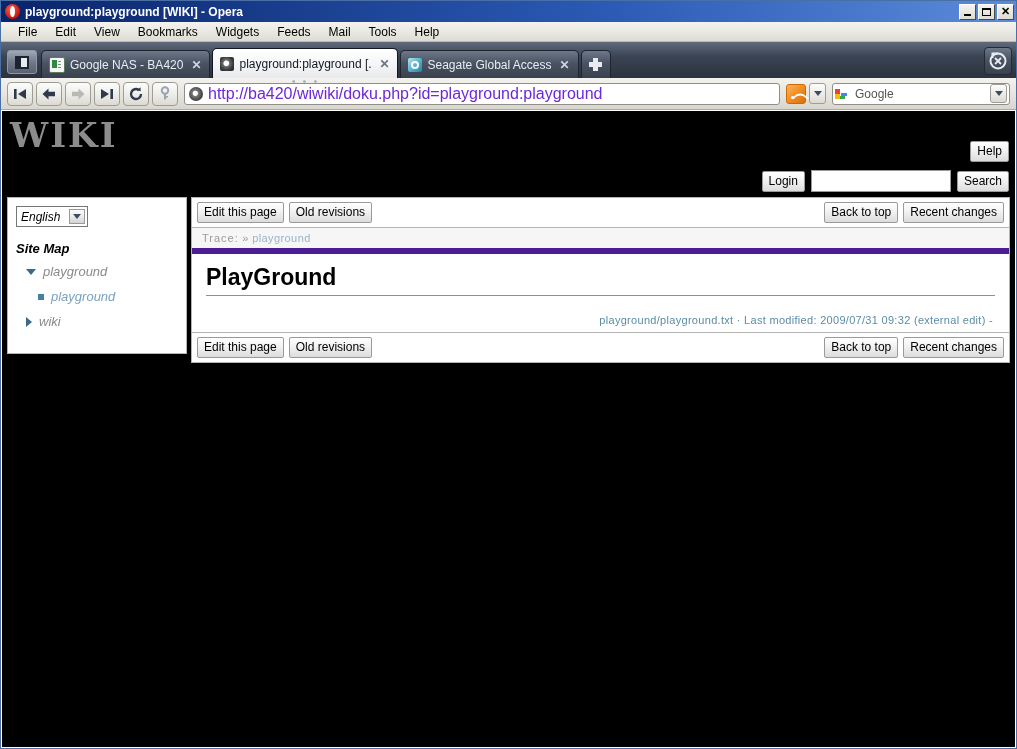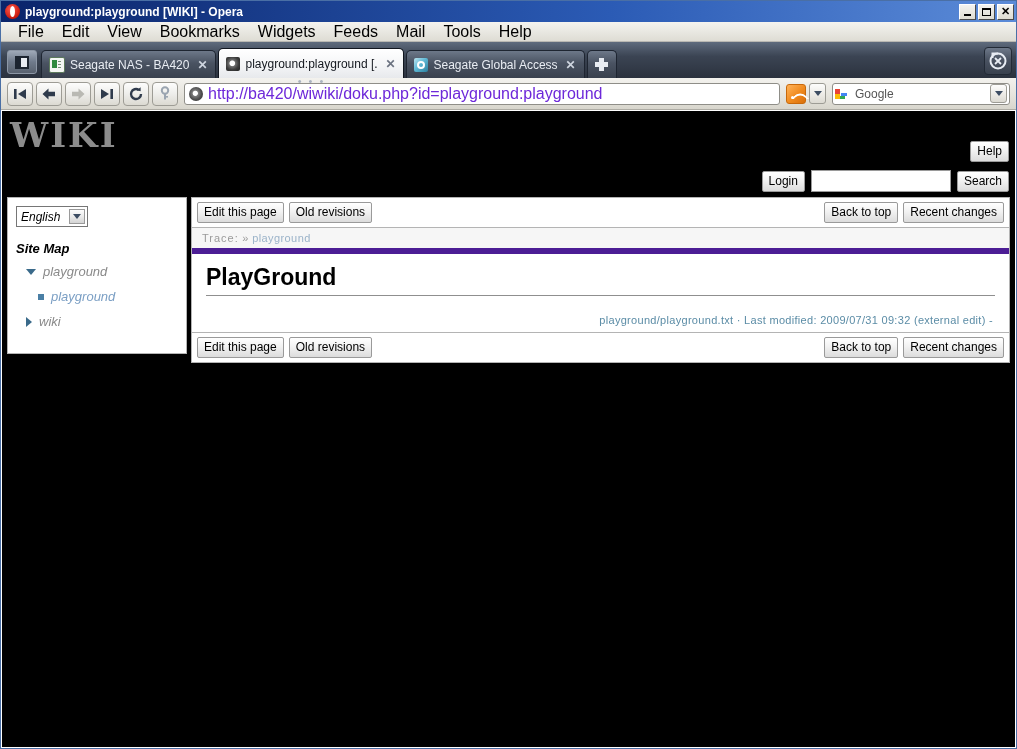--- a/index.html
+++ b/index.html
@@ -77,21 +77,21 @@
   .menubar {
     height: 20px;
     background: linear-gradient(to bottom, #f4f3ef 0%, #e9e8e2 50%, #dedcd4 100%);
     display: flex;
     align-items: center;
     padding-left: 8px;
     border-bottom: 1px solid #b9b8b2;
     box-sizing: border-box;
   }
   .menu-item {
-    font-size: 16px;
+    font-size: 12px;
     color: #000;
     padding: 8px 9px;
     cursor: default;
     white-space: nowrap;
   }
 
   
   .tabbar {
     height: 36px;
     background: linear-gradient(to bottom, #5f6b7d 0%, #3b4453 40%, #2b323e 100%);
@@ -527,21 +527,21 @@
   </div>
 
   <div class="tabbar">
     <div class="tabbar-inner">
       <div class="panel-toggle">
           <span class="pt-box"></span>
         </div>
 
       <div class="tab">
         <span class="favicon fav-doc"></span>
-        <span class="tab-label">Seagate NAS - BA420</span>
+        <span class="tab-label">Google NAS - BA420</span>
         <span class="tab-close">✕</span>
       </div>
 
       <div class="tab active">
         <span class="favicon fav-opera"></span>
         <span class="tab-label">playground:playground [...</span>
         <span class="tab-close">✕</span>
         <span class="tab-dots">• • •</span>
       </div>
 

